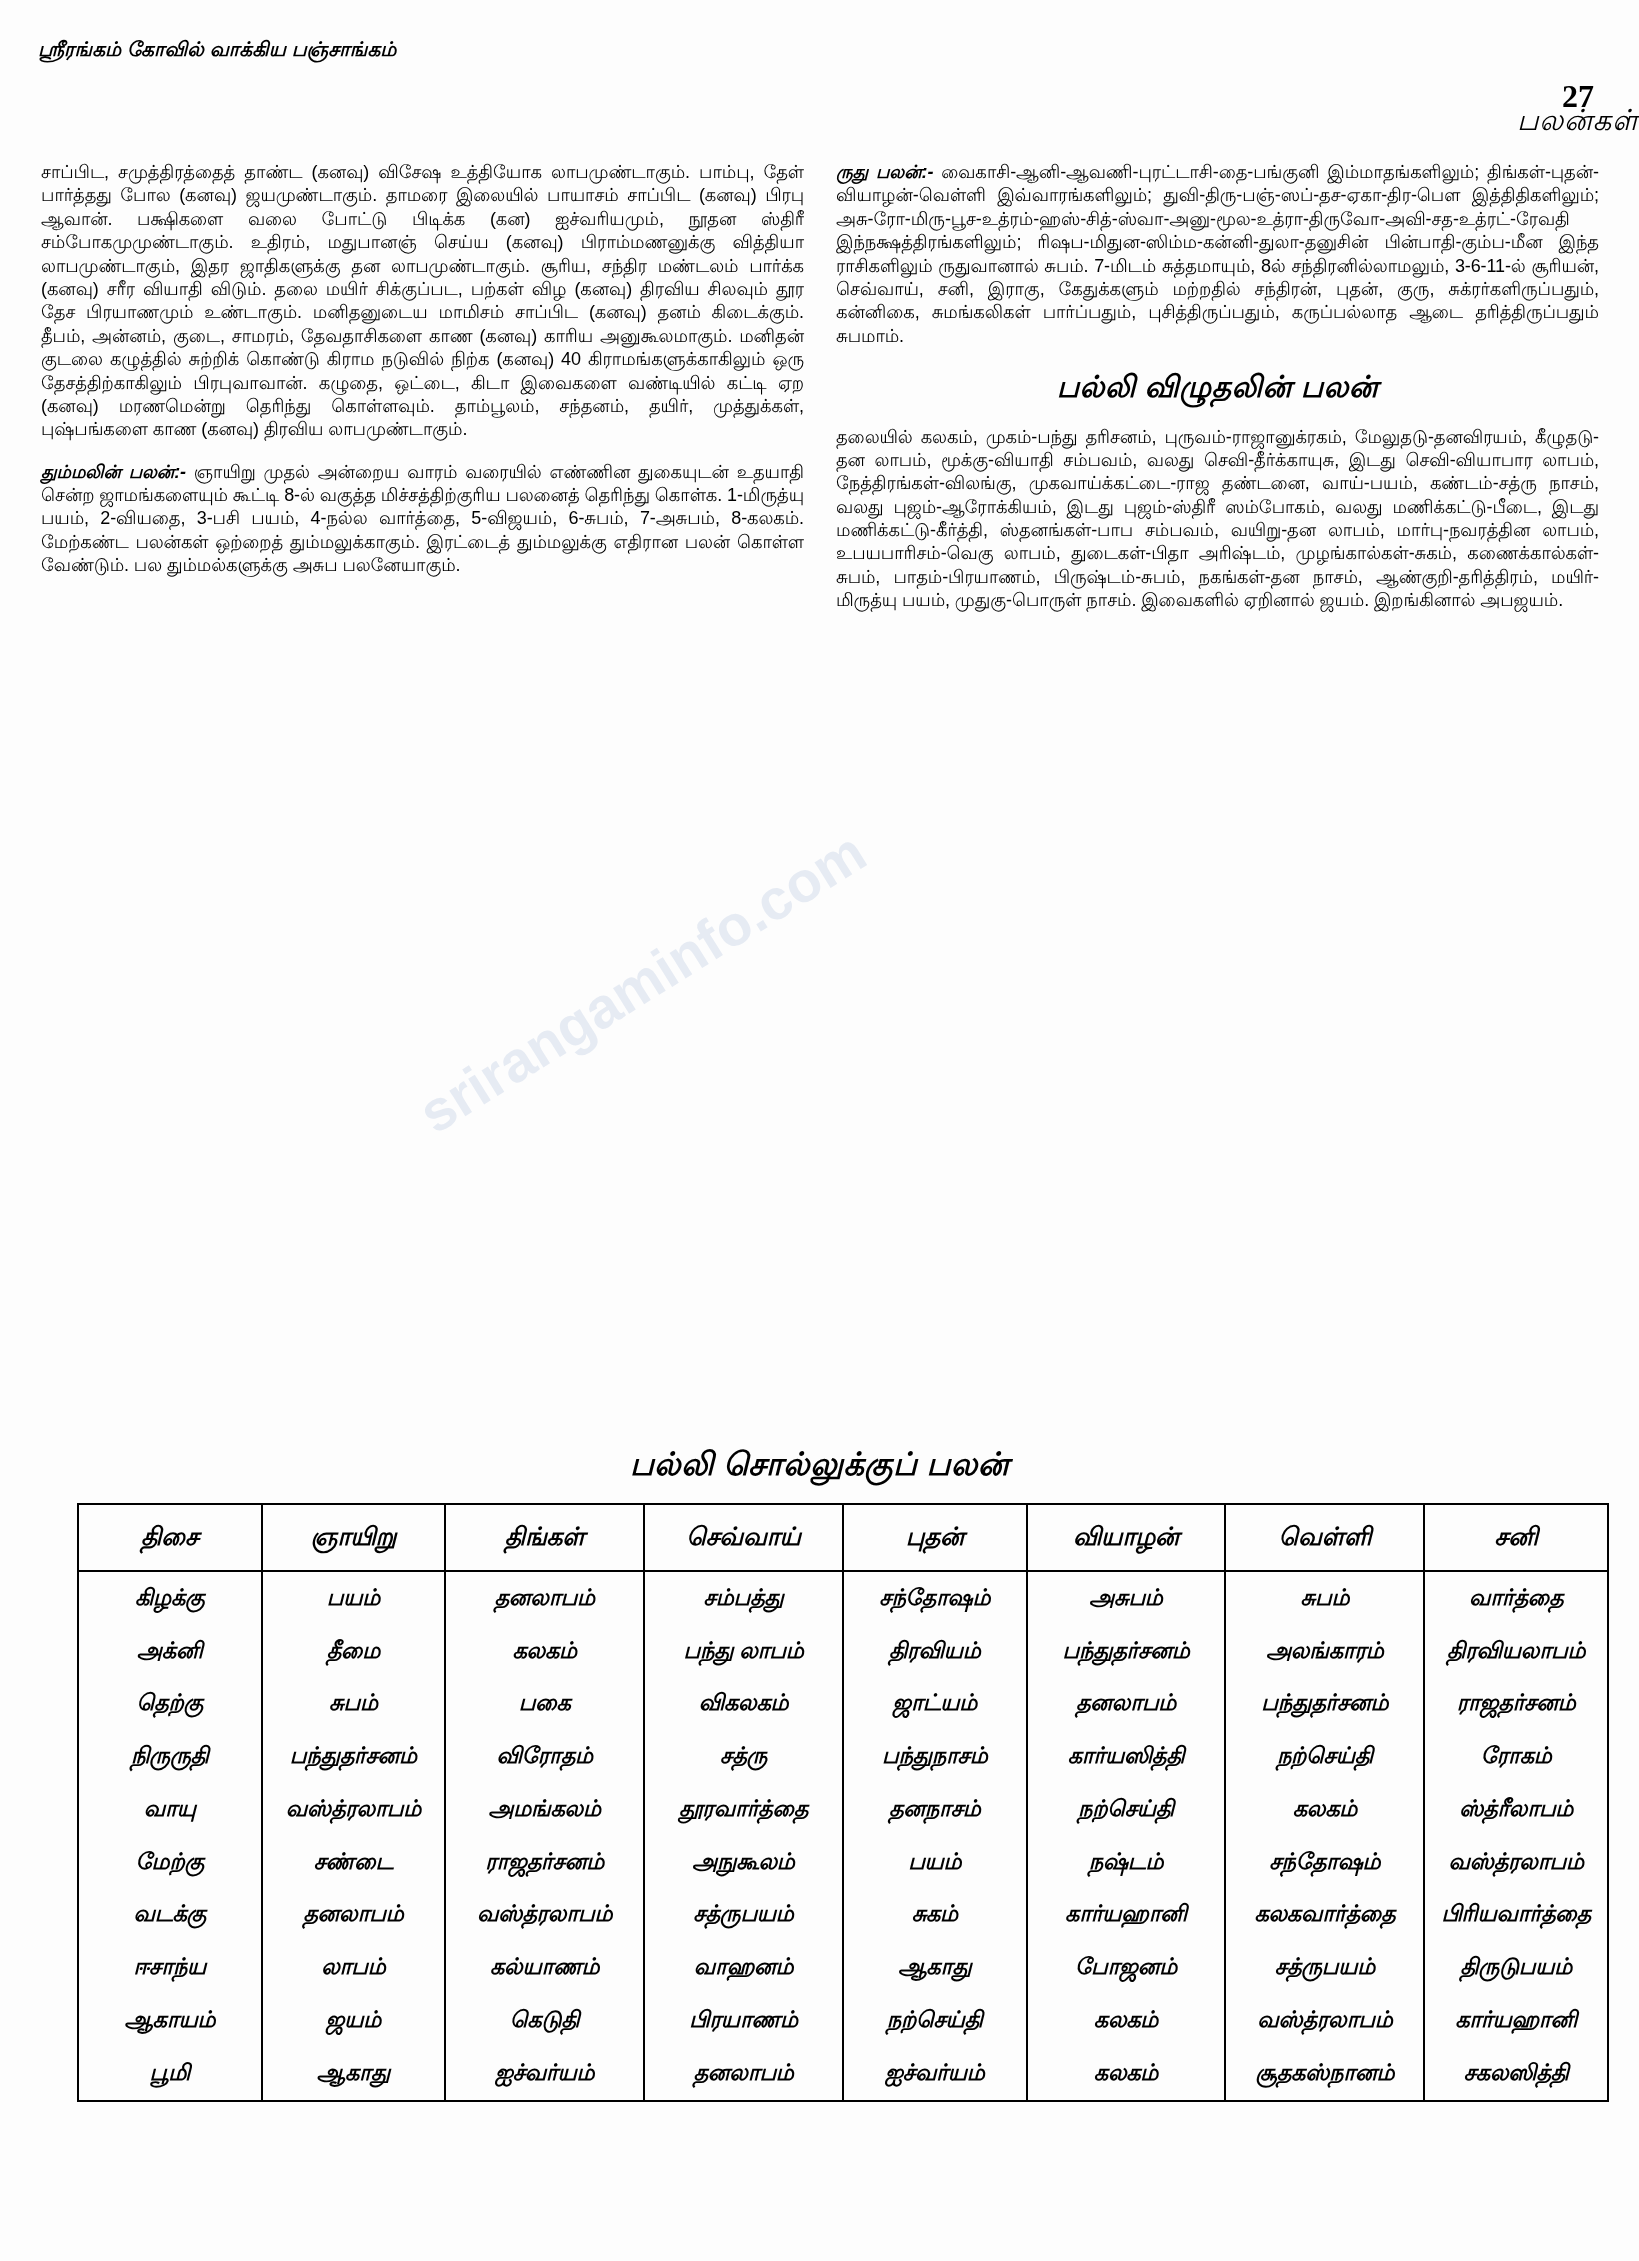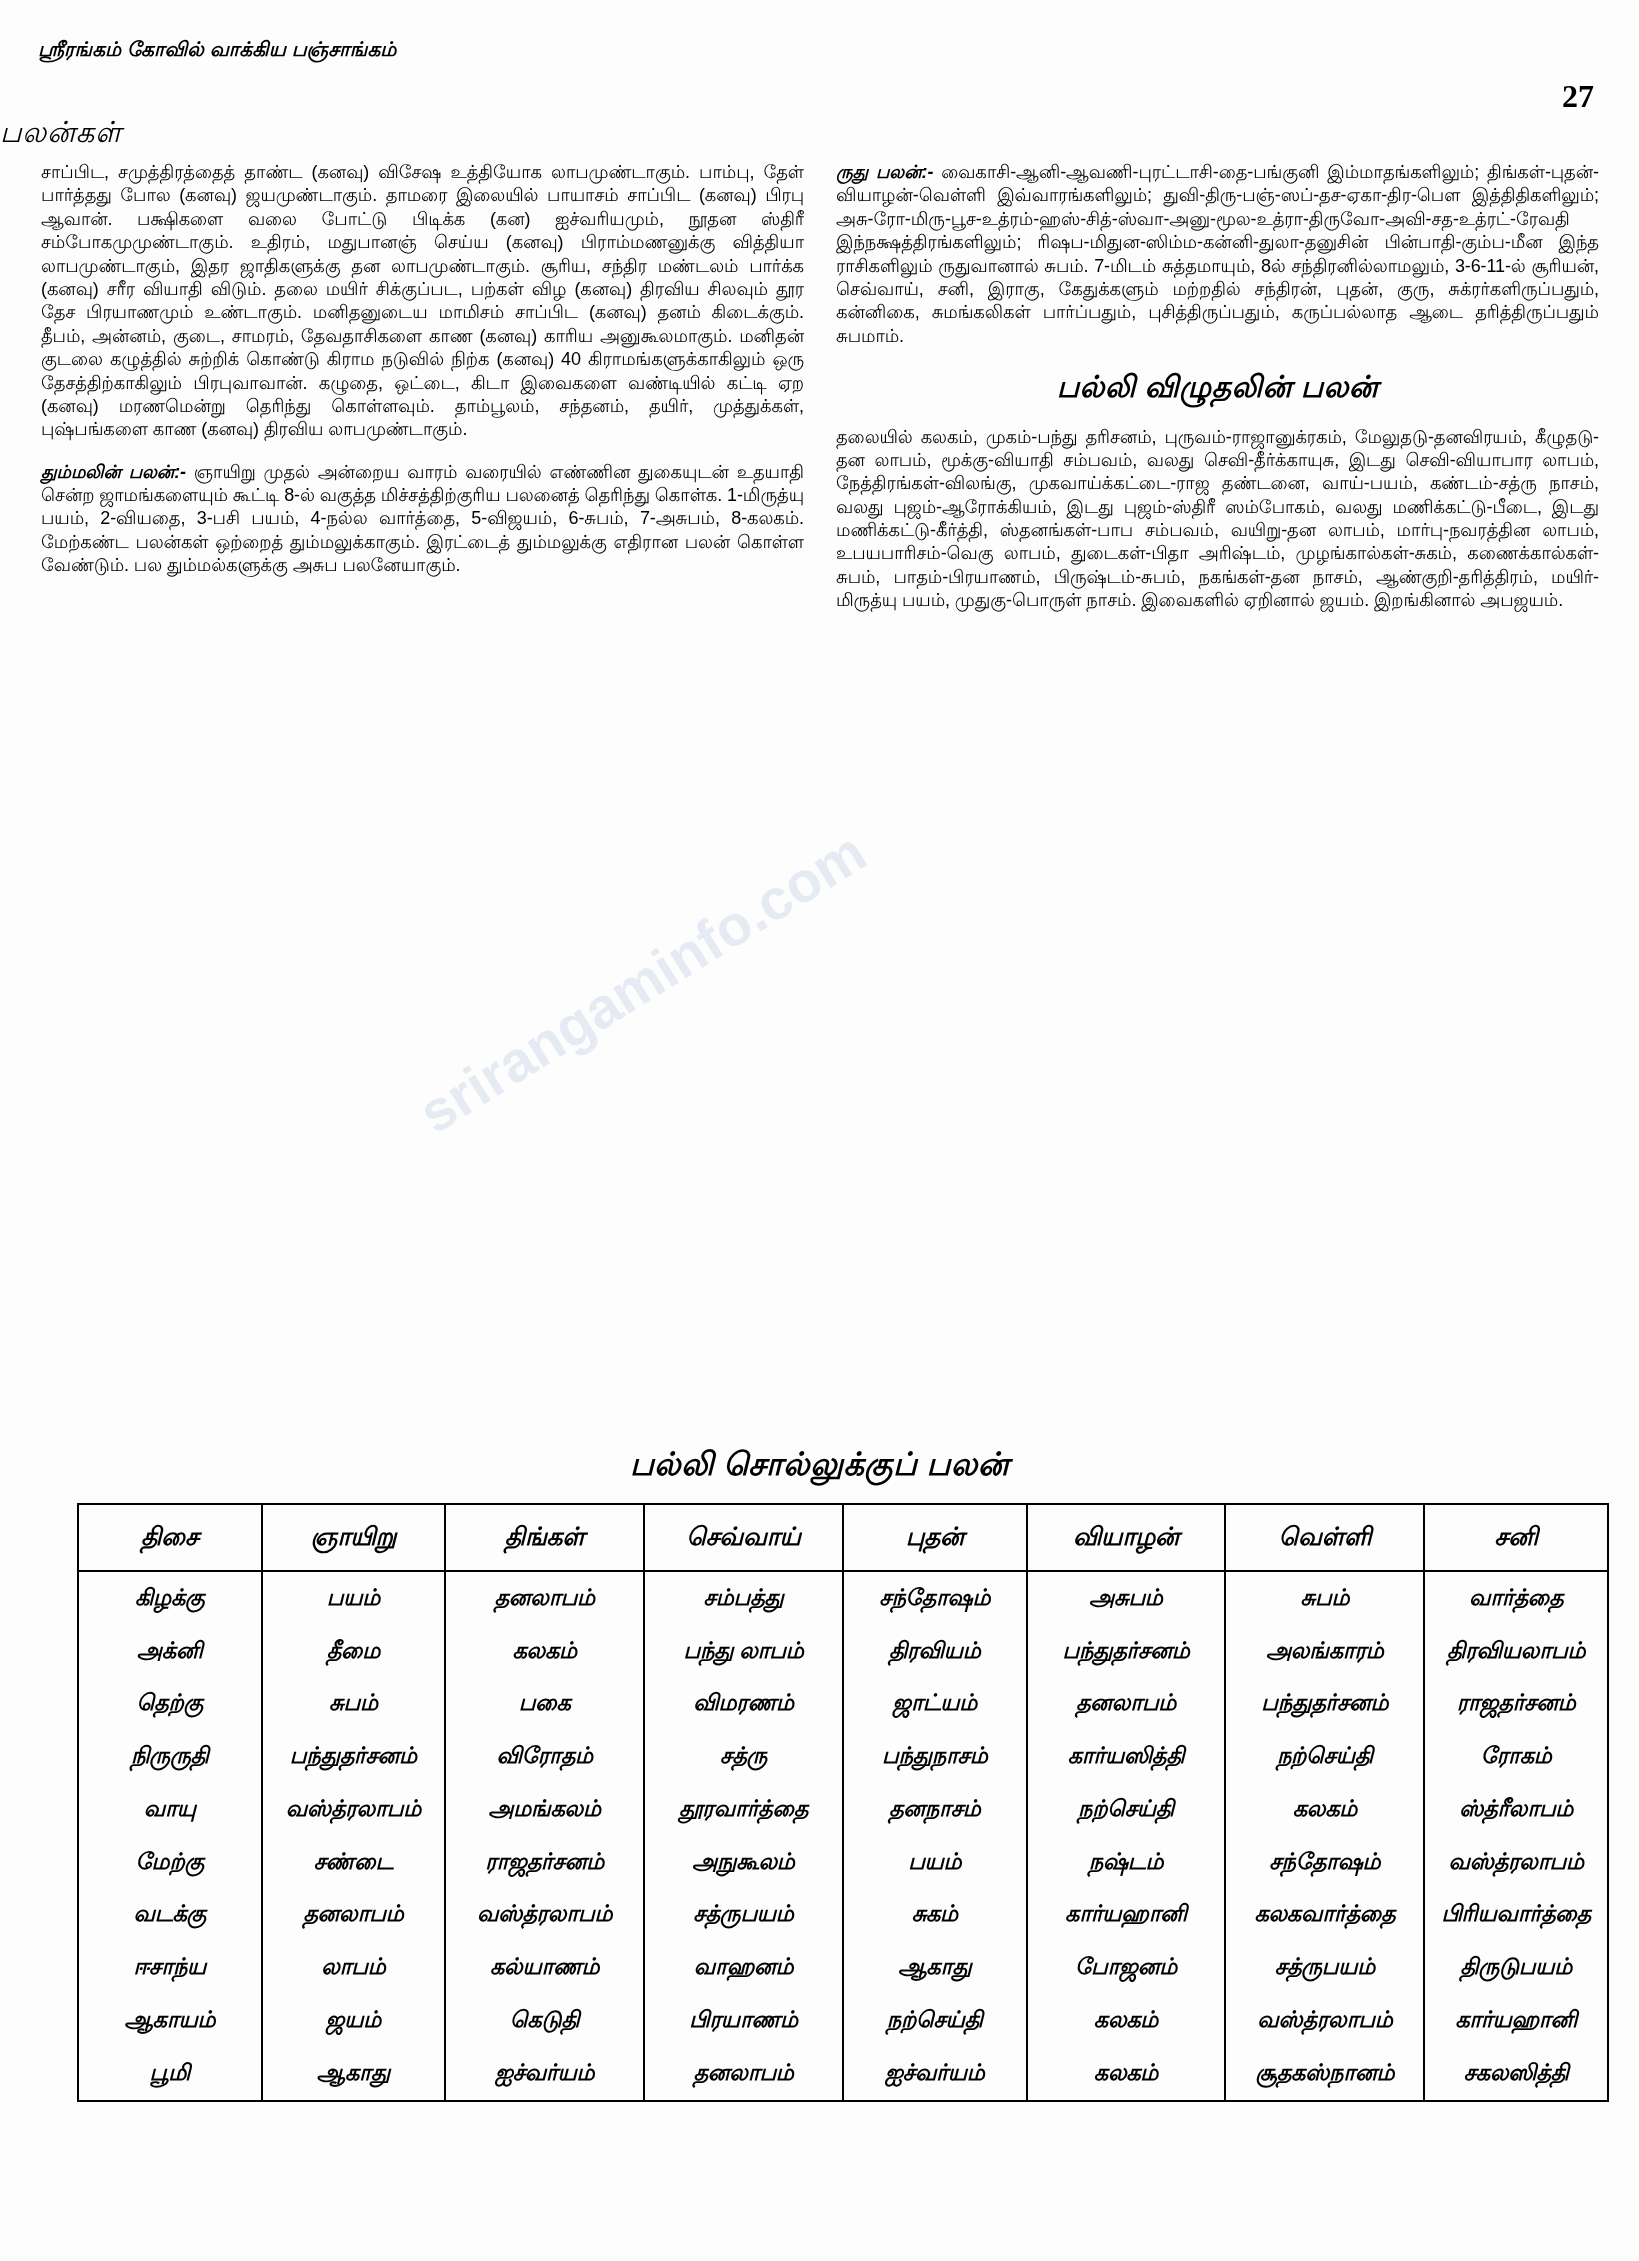--- a/index.html
+++ b/index.html
@@ -35,24 +35,24 @@
     top: 78px;
     right: 45px;
     font-size: 32px;
     font-weight: 700;
     font-family: "Liberation Serif", "DejaVu Serif", serif;
   }
 
   
   .doc-title {
     position: absolute;
-    top: 116px;
+    top: 104px;
     left: 0;
     width: 100%;
-    text-align: left;
+    text-align: right;
     font-size: 29px;
     font-style: italic;
     font-weight: 400;
     letter-spacing: 0.7px;
   }
 
   
   .columns {
     position: absolute;
     top: 161px;
@@ -226,21 +226,21 @@
             <td>பந்து லாபம்</td>
             <td>திரவியம்</td>
             <td>பந்துதர்சனம்</td>
             <td>அலங்காரம்</td>
             <td>திரவியலாபம்</td>
           </tr>
           <tr>
             <td>தெற்கு</td>
             <td>சுபம்</td>
             <td>பகை</td>
-            <td>விமரணம்</td>
+            <td>விகலகம்</td>
             <td>ஜாட்யம்</td>
             <td>தனலாபம்</td>
             <td>பந்துதர்சனம்</td>
             <td>ராஜதர்சனம்</td>
           </tr>
           <tr>
             <td>நிருருதி</td>
             <td>பந்துதர்சனம்</td>
             <td>விரோதம்</td>
             <td>சத்ரு</td>

